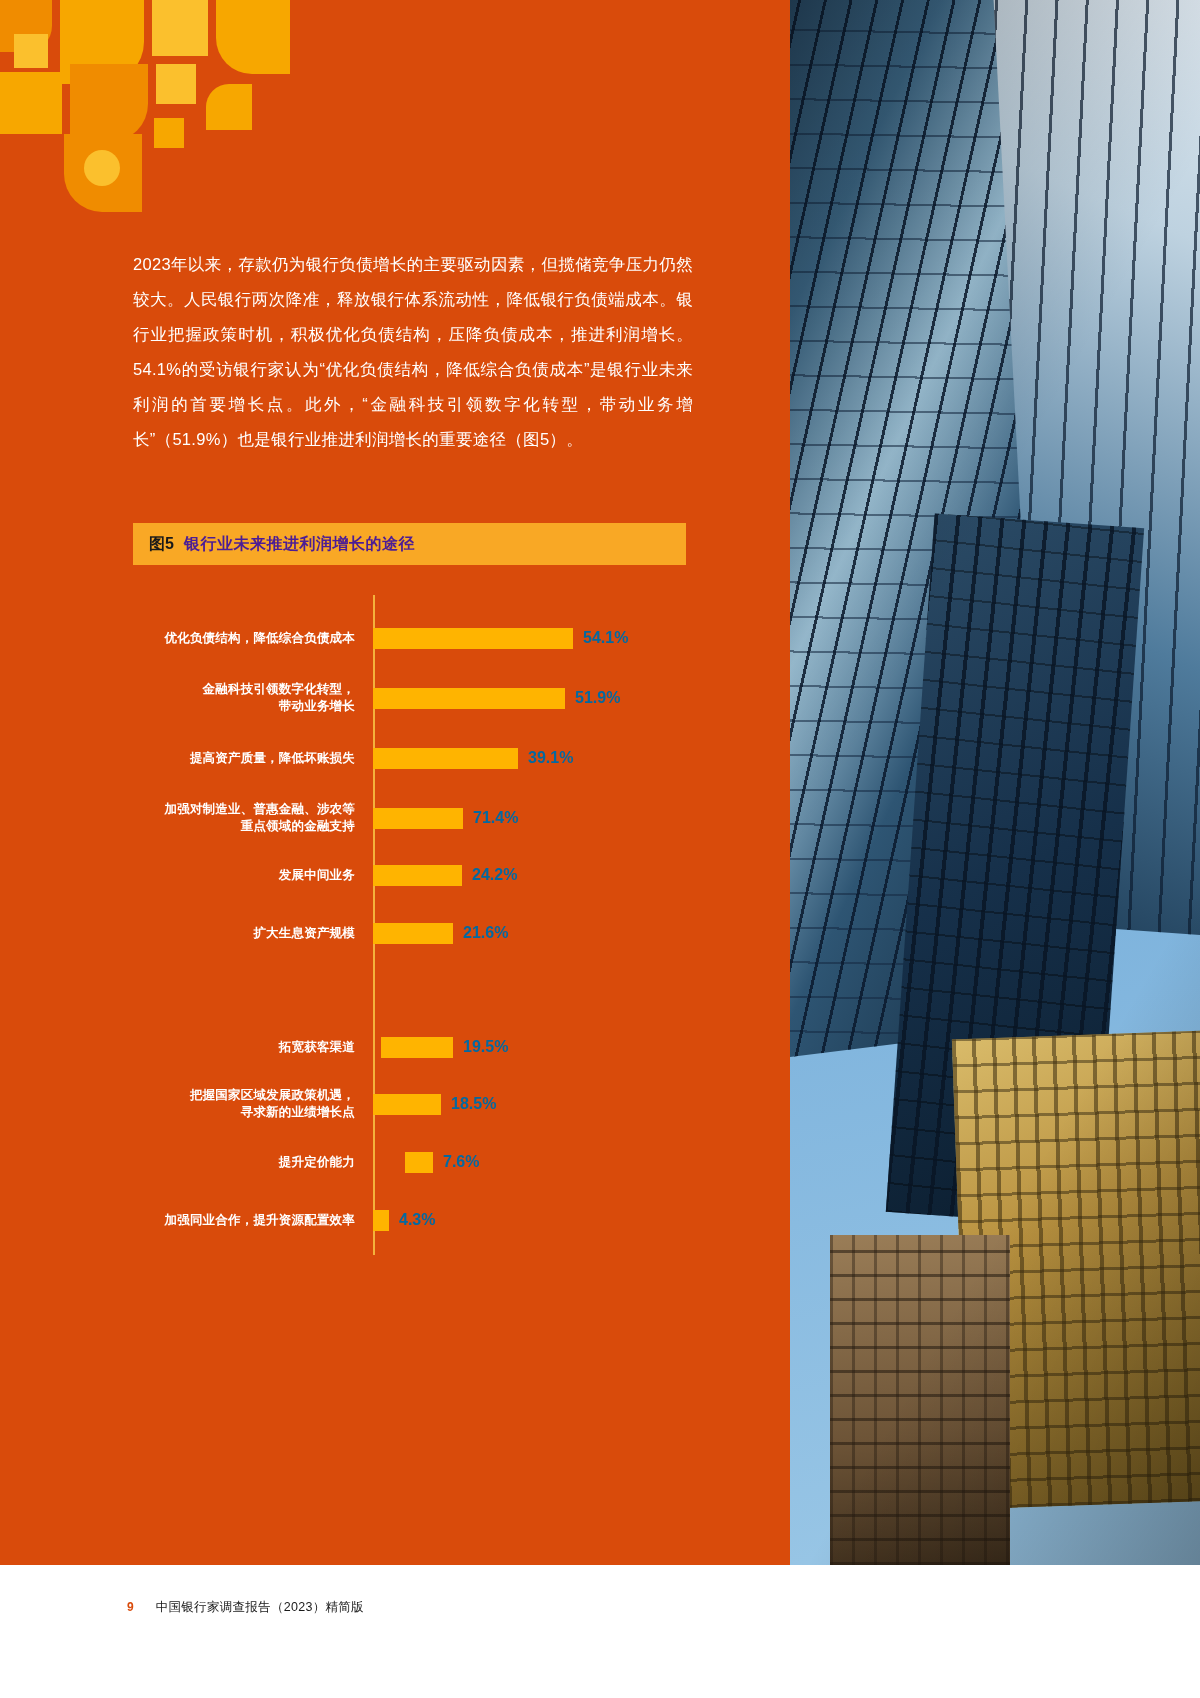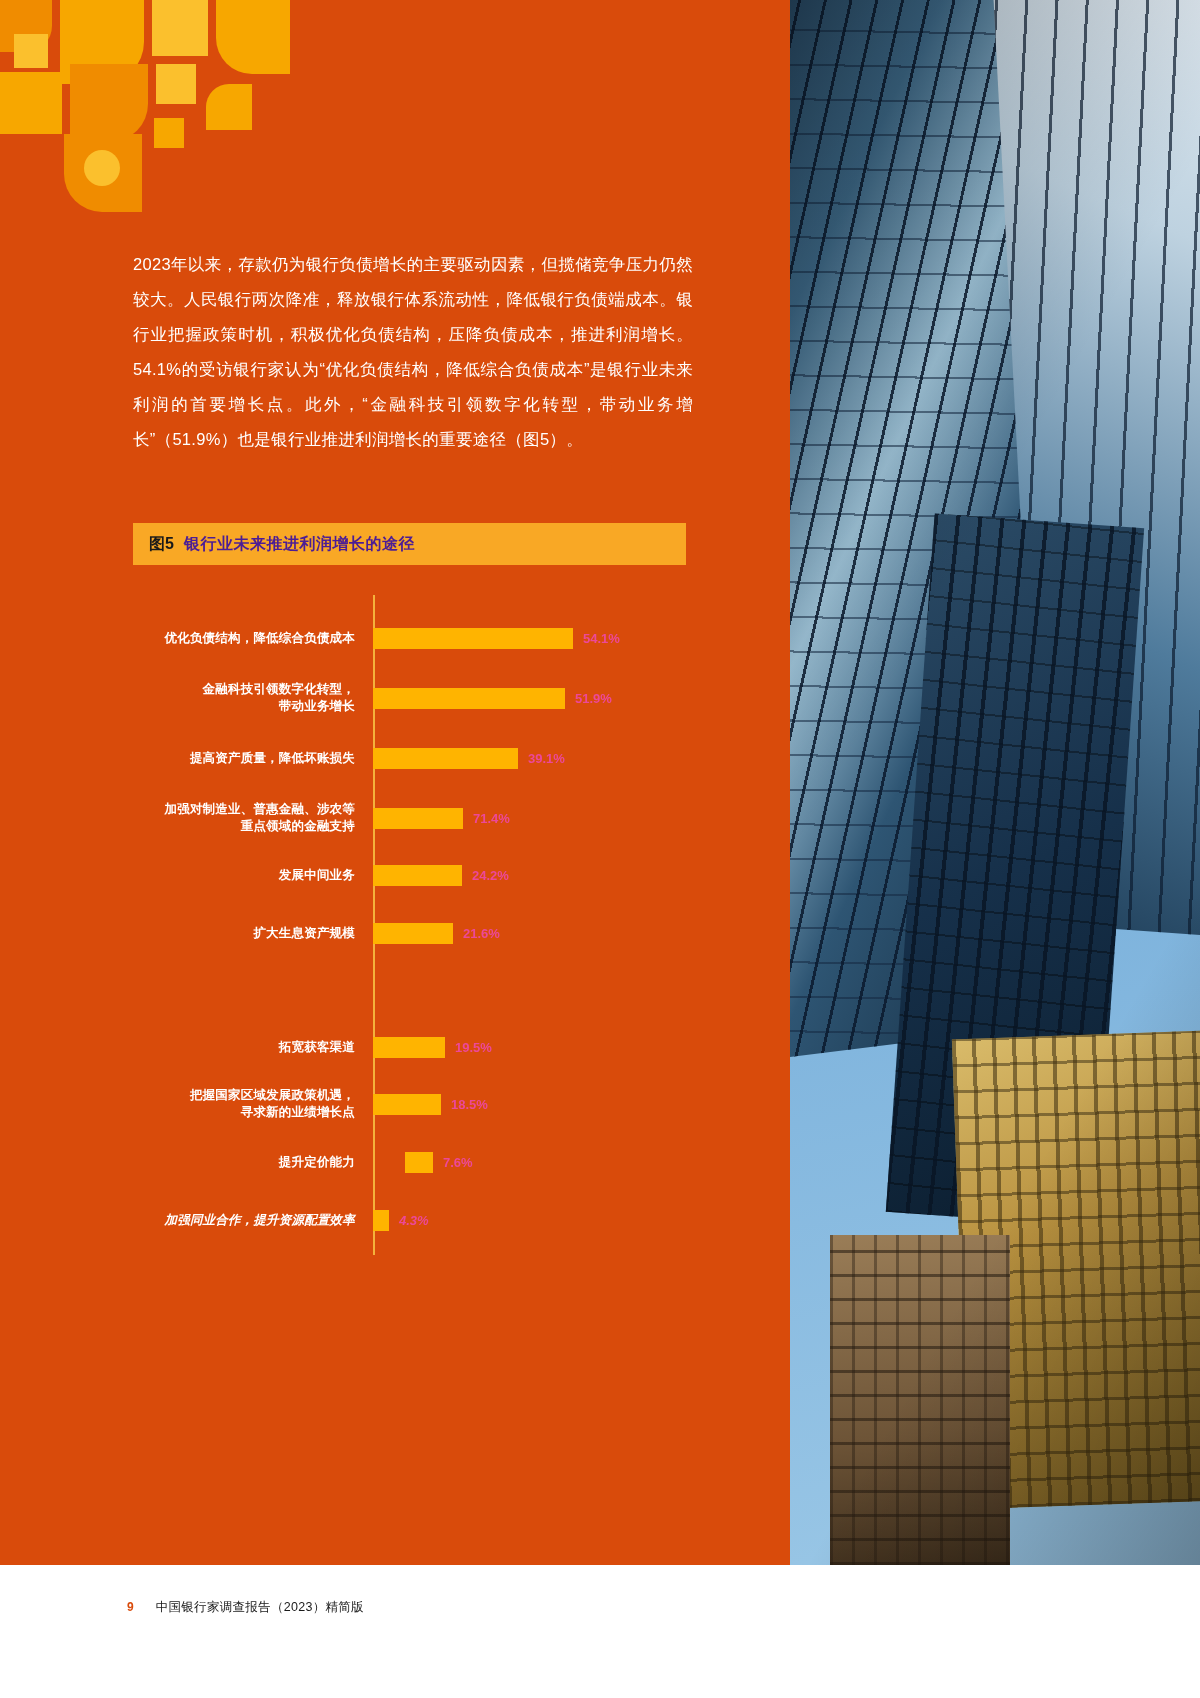--- a/index.html
+++ b/index.html
@@ -190,22 +190,22 @@
     height: 34px;
     display: flex;
     align-items: center;
     margin-left: 8px;
   }
   .bar-fill {
     height: 21px;
     background: #ffb400;
   }
   .bar-value {
-    color: #ec4899;
-    font-size: 13px;
+    color: #0369a1;
+    font-size: 16px;
     font-weight: bold;
     margin-left: 10px;
     white-space: nowrap;
   }
 
   
   .footer {
     position: absolute;
     left: 127px; top: 1599px;
     display: flex;
@@ -310,21 +310,21 @@
 
     <div class="bar-row" style="top:321px;">
       <div class="bar-label">扩大生息资产规模</div>
       <div class="bar-track">
         <div class="bar-fill" style="width:80px;"></div>
         <div class="bar-value">21.6%</div>
       </div>
     </div>
 
 
-    <div class="bar-row" style="top:435px;">
+    <div class="bar-row" style="top:435px;gap:8px;">
       <div class="bar-label">拓宽获客渠道</div>
       <div class="bar-track">
         <div class="bar-fill" style="width:72px;"></div>
         <div class="bar-value">19.5%</div>
       </div>
     </div>
 
     <div class="bar-row" style="top:492px;align-items:flex-end;">
       <div class="bar-label">把握国家区域发展政策机遇，
 寻求新的业绩增长点</div>
@@ -335,21 +335,21 @@
     </div>
 
     <div class="bar-row" style="top:550px;gap:32px;">
       <div class="bar-label">提升定价能力</div>
       <div class="bar-track">
         <div class="bar-fill" style="width:28px;"></div>
         <div class="bar-value">7.6%</div>
       </div>
     </div>
 
-    <div class="bar-row" style="top:608px;font-style:italic;">
+    <div class="bar-row" style="top:608px;">
       <div class="bar-label">加强同业合作，提升资源配置效率</div>
       <div class="bar-track">
         <div class="bar-fill" style="width:16px;"></div>
         <div class="bar-value">4.3%</div>
       </div>
     </div>
   </div>
 
   <div class="footer">
     <span class="page-num">9</span>

